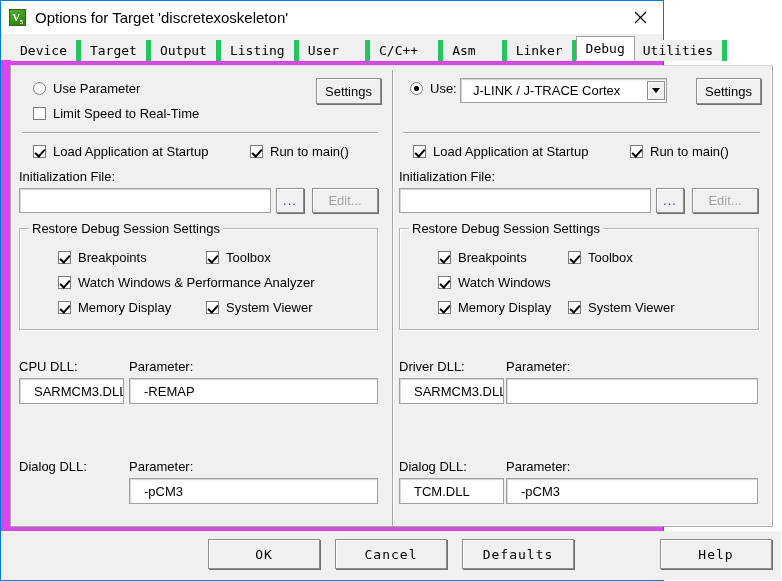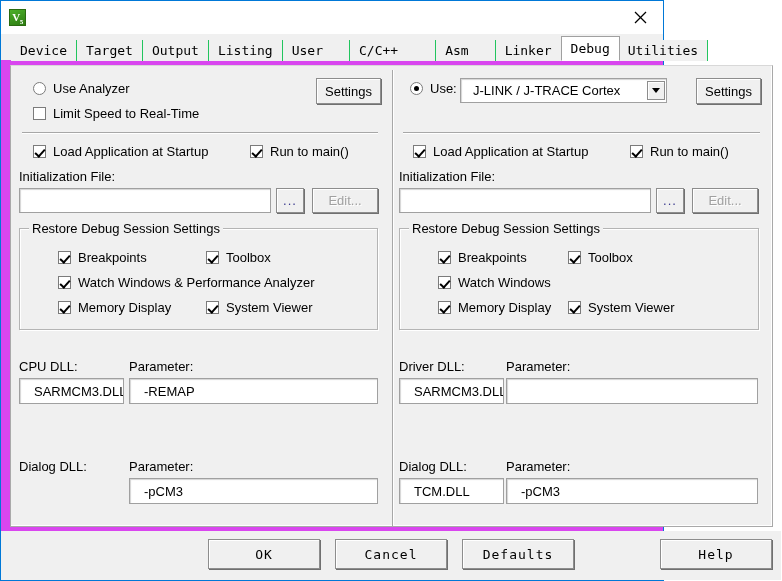--- a/index.html
+++ b/index.html
@@ -87,21 +87,21 @@
     font-family: "DejaVu Sans Mono", monospace;
   }
   .tab {
     position: relative;
     height: 21px;
     line-height: 21px;
     padding: 0 9px;
     font-size: 13px;
     color: #000000;
     white-space: nowrap;
-    border-right: 1px solid #22c55e;
+    border-right: 5px solid #22c55e;
     background: #f0f0f0;
     box-sizing: border-box;
     cursor: default;
     top: 1px;
   }
   .tab.selected {
     background: #ffffff;
     height: 25px;
     line-height: 24px;
     top: 1px;
@@ -332,50 +332,51 @@
 </style>
 </head>
 <body>
 
 <div class="window">
 
   <div class="titlebar">
     <div class="app-icon">
       <span>V<sub style="font-size:7px">5</sub></span>
     </div>
+    <div class="title-text">Options for Target 'discretexoskeleton'</div>
     <div class="close-btn">
       <svg width="13" height="13" viewBox="0 0 13 13" aria-hidden="true">
         <line x1="1" y1="1" x2="12" y2="12" stroke="#000" stroke-width="1.2"></line>
         <line x1="12" y1="1" x2="1" y2="12" stroke="#000" stroke-width="1.2"></line>
       </svg>
     </div>
   </div>
 
   <div class="tabstrip">
     <div class="tab">Device</div>
     <div class="tab">Target</div>
     <div class="tab">Output</div>
     <div class="tab">Listing</div>
     <div class="tab" style="padding-right:26px">User</div>
-    <div class="tab" style="padding-right:37px">C/C++</div>
+    <div class="tab" style="padding-right:20px">C/C++</div>
     <div class="tab" style="padding-right:26px">Asm</div>
     <div class="tab">Linker</div>
     <div class="tab selected">Debug</div>
     <div class="tab">Utilities</div>
   </div>
 
   <div class="panel">
 
     <div class="vdivider"></div>
 
     <div class="col-left">
 
       <div class="ctl" style="left:22px; top:15px;">
         <span class="radio"></span>
-        <span class="cap">Use Analyzer</span>
+        <span class="cap">Use Parameter</span>
       </div>
 
       <div class="btn" style="left:305px; top:12px; width:65px; height:26px;">Settings</div>
 
       <div class="ctl" style="left:22px; top:40px;">
         <span class="checkbox"></span>
         <span class="cap">Limit Speed to Real-Time</span>
       </div>
 
       <div class="hdivider" style="left:11px; top:66px; width:356px;"></div>

